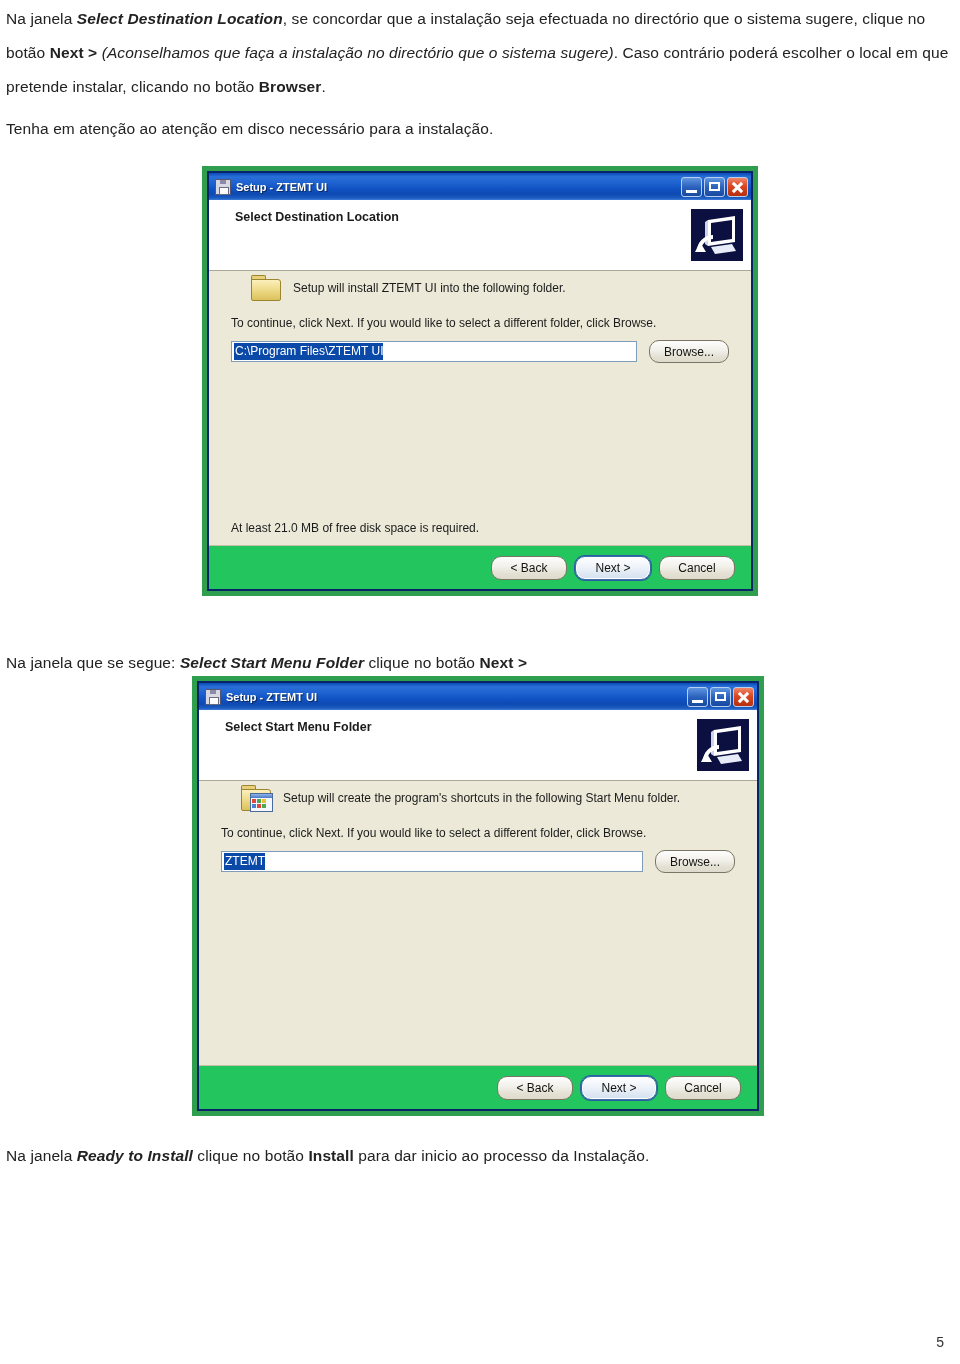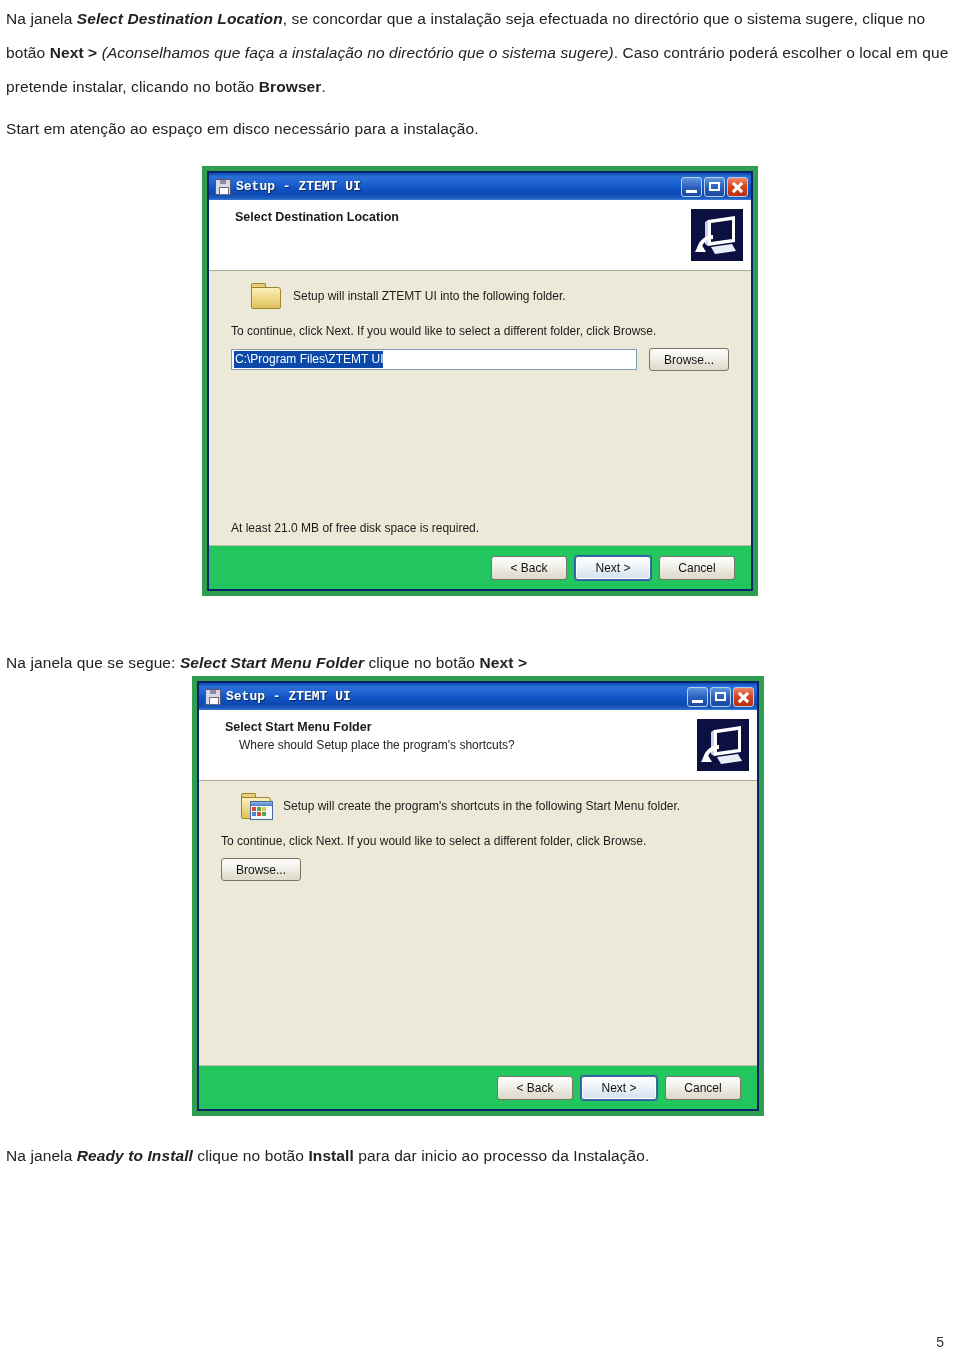--- a/index.html
+++ b/index.html
@@ -98,26 +98,25 @@
   }
   .tb-icon .disk:before {
     content: "";
     position: absolute;
     left: 4px; top: 0px;
     width: 6px; height: 4px;
     background: #8b8ba8;
   }
   .tb-title {
     color: #ffffff;
-    font-size: 13px;
+    font-size: 11px;
     font-weight: bold;
     text-shadow: 1px 1px 1px rgba(0,0,0,0.55);
     white-space: nowrap;
     flex: 1 1 auto;
-    font-family: Liberation Mono, monospace;
   }
   .tb-buttons { display: flex; gap: 2px; align-items: center; }
   .tb-btn {
     width: 21px; height: 20px;
     border-radius: 3px;
     border: 1px solid #b8cfee;
     position: relative;
     box-sizing: border-box;
   }
   .tb-btn.min, .tb-btn.max {
@@ -175,21 +174,21 @@
     background: #0b1040;
     position: relative;
     overflow: hidden;
   }
 
   
   .wiz-body {
     flex: 1 1 auto;
     background: #ece9d8;
     position: relative;
-    padding: 12px 22px 0 22px;
+    padding: 4px 22px 0 22px;
     box-sizing: border-box;
   }
   .row-folder {
     display: flex;
     align-items: flex-start;
     gap: 12px;
     margin-bottom: 14px;
   }
   .folder-ico {
     flex: 0 0 auto;
@@ -269,21 +268,21 @@
     white-space: nowrap;
   }
   .xp-btn {
     flex: 0 0 auto;
     height: 23px;
     min-width: 80px;
     padding: 0 10px;
     box-sizing: border-box;
     background: linear-gradient(to bottom, #fdfdfd 0%, #f2f1eb 42%, #e4e1d4 75%, #dedbcd 100%);
     border: 1px solid #7b7564;
-    border-radius: 3px;
+    border-radius: 10px;
     font-size: 12px;
     color: #14130f;
     display: flex;
     align-items: center;
     justify-content: center;
     cursor: default;
   }
   .disk-note {
     position: absolute;
     left: 22px;
@@ -311,21 +310,21 @@
     border: 1px solid #3c6ba8;
     box-shadow: inset 0 0 0 1px #ffffff, 0 0 0 1px #2b5fa3;
     background: linear-gradient(to bottom, #ffffff 0%, #eef3fa 45%, #dde7f3 80%, #d5e1f0 100%);
   }
 </style>
 </head>
 <body>
 
 <div class="doc-para" id="para-intro"><span>Na janela </span><span class="bi">Select Destination Location</span><span>, se concordar que a instalação seja efectuada no directório que o sistema sugere, clique no botão </span><b>Next &gt;</b><i> (Aconselhamos que faça a instalação no directório que o sistema sugere)</i><span>. Caso contrário poderá escolher o local em que pretende instalar, clicando no botão </span><b>Browser</b><span>.</span></div>
 
-<div class="doc-para" id="para-disk"><span>Start em atenção ao espaço em disco necessário para a instalação.</span></div>
+<div class="doc-para" id="para-disk"><span>Tenha em atenção ao atenção em disco necessário para a instalação.</span></div>
 
 <div class="shot" id="shot-dest">
   <div class="shot-inner">
 
     <div class="titlebar">
       <span class="tb-icon">
           <span class="disk"></span>
         </span>
       <span class="tb-title">Setup - ZTEMT UI</span>
       <span class="tb-buttons">
@@ -401,21 +400,20 @@
         <span class="tb-btn close">
             <span class="x1"></span>
             <span class="x2"></span>
           </span>
       </span>
     </div>
 
     <div class="wiz-head">
       <div class="wiz-head-text">
         <div class="wiz-head-title">Select Start Menu Folder</div>
-        <div class="wiz-head-sub">Where should Setup place the program's shortcuts?</div>
       </div>
       <div class="wiz-head-art">
         <svg width="52" height="52" viewBox="0 0 52 52" aria-hidden="true">
           <g fill="#ffffff">
             <path d="M17 11 L44 7 L44 33 L17 37 Z"></path>
             <path d="M14 13 L17 11 L17 37 L14 35 Z" fill="#cfd4ee"></path>
             <path d="M20 38 L41 35 L45 42 L24 45 Z" fill="#e8ebf8"></path>
           </g>
           <g fill="#0b1040">
             <path d="M20 14 L41 11 L41 30 L20 33 Z"></path>
@@ -438,20 +436,23 @@
               <i style="background:#e8c33a"></i>
             <i style="background:#4f7fd0"></i>
               <i style="background:#e0483a"></i>
               <i style="background:#4fa84f"></i>
           </span>
         </span>
         <span class="txt-body">Setup will create the program's shortcuts in the following Start Menu folder.</span>
       </div>
       <div class="txt-continue">To continue, click Next. If you would like to select a different folder, click Browse.</div>
       <div class="row-input">
+        <span class="xp-input">
+            <span class="sel">ZTEMT</span>
+          </span>
         <span class="xp-btn">Browse...</span>
       </div>
     </div>
 
     <div class="wiz-foot">
       <span class="xp-btn wide">&lt; Back</span>
       <span class="xp-btn wide focus">Next &gt;</span>
       <span class="xp-btn wide">Cancel</span>
     </div>
 

